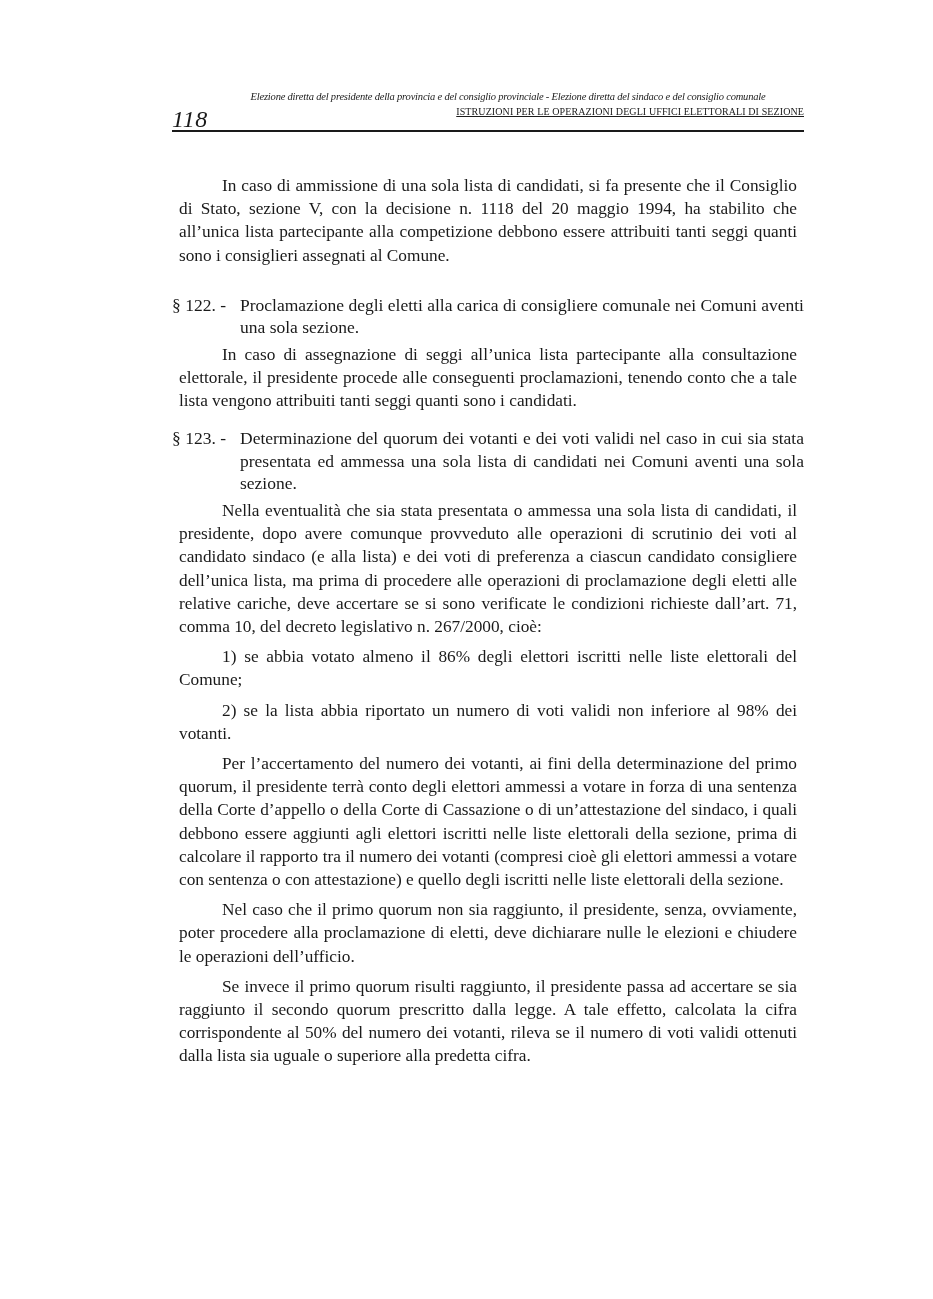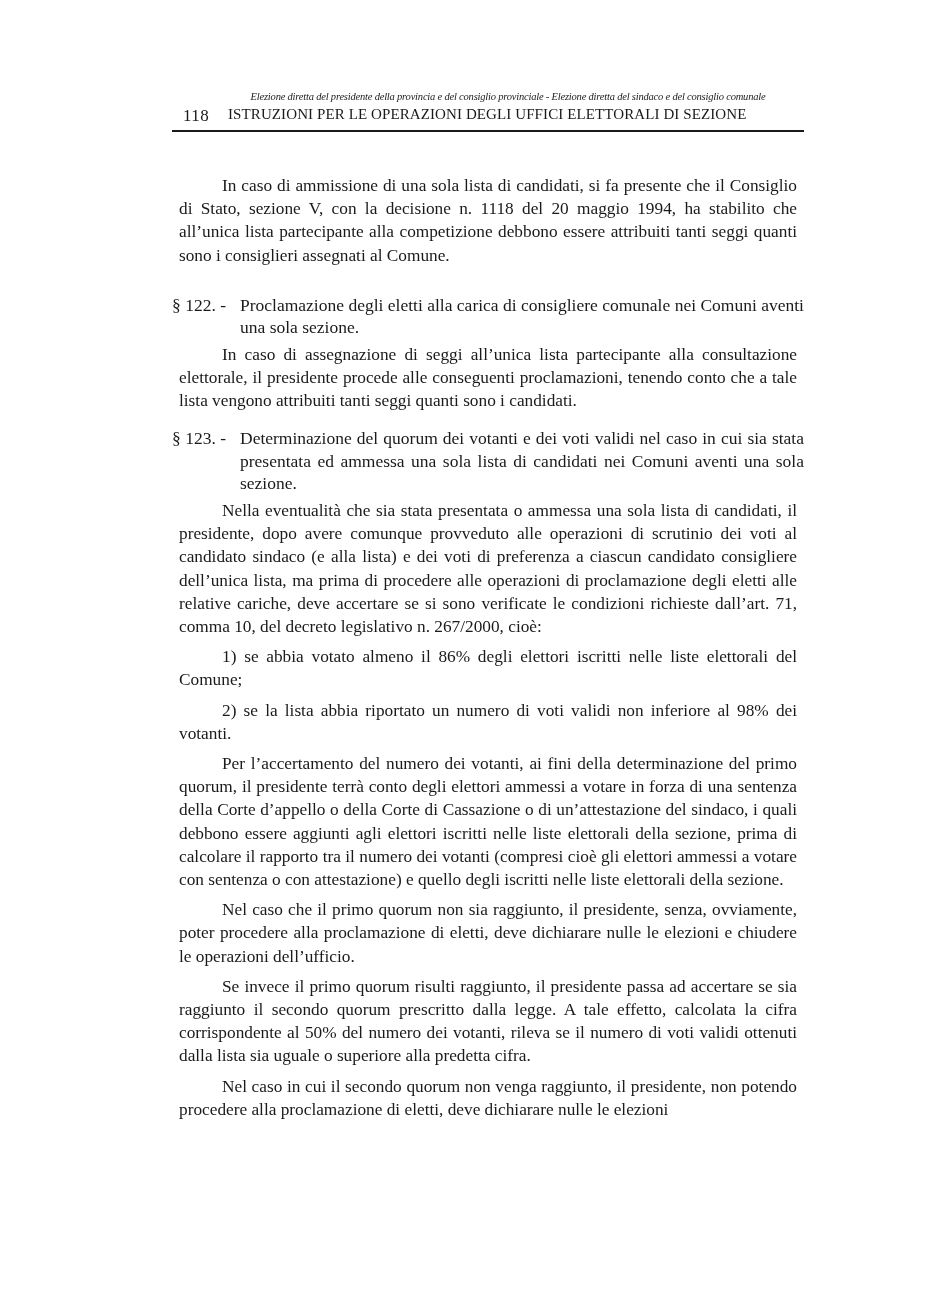--- a/index.html
+++ b/index.html
@@ -21,45 +21,47 @@
       top: 88px;
       width: 632px;
     }
     .running-head {
       position: relative;
       height: 42px;
       border-bottom: 2px solid #1a1a1a;
     }
     .page-number {
       position: absolute;
-      left: 11px;
+      left: 0;
       top: 18px;
-      font-size: 17px;
+      font-size: 24px;
       letter-spacing: 0.5px;
+      font-style: italic;
     }
     .head-line1 {
       position: absolute;
       left: 40px;
       right: 0;
       top: 3px;
       font-size: 10.5px;
       font-style: italic;
       text-align: center;
       white-space: nowrap;
       letter-spacing: -0.2px;
     }
     .head-line2 {
       position: absolute;
       left: 56px;
       right: 0;
       top: 18px;
-      font-size: 15px;
-      text-align: left;
+      font-size: 10px;
+      text-align: right;
       white-space: nowrap;
       letter-spacing: 0.1px;
+      text-decoration: underline;
     }
     .body-text {
       margin-top: 42px;
       font-size: 17.3px;
       line-height: 23.2px;
       text-align: justify;
     }
     p {
       margin: 7px;
       text-indent: 43px;
@@ -108,16 +110,15 @@
     <div class="section s123">
       <span class="section-num">§ 123. - </span>
       <span class="section-title">Determinazione del quorum dei votanti e dei voti validi nel caso in cui sia stata presentata ed ammessa una sola lista di candidati nei Comuni aventi una sola sezione.</span>
     </div>
     <p>Nella eventualità che sia stata presentata o ammessa una sola lista di candidati, il presidente, dopo avere comunque provveduto alle operazioni di scrutinio dei voti al candidato sindaco (e alla lista) e dei voti di preferenza a ciascun candidato consigliere dell’unica lista, ma prima di procedere alle operazioni di proclamazione degli eletti alle relative cariche, deve accertare se si sono verificate le condizioni richieste dall’art. 71, comma 10, del decreto legislativo n. 267/2000, cioè:</p>
     <p>1) se abbia votato almeno il 86% degli elettori iscritti nelle liste elettorali del Comune;</p>
     <p>2) se la lista abbia riportato un numero di voti validi non inferiore al 98% dei votanti.</p>
     <p>Per l’accertamento del numero dei votanti, ai fini della determinazione del primo quorum, il presidente terrà conto degli elettori ammessi a votare in forza di una sentenza della Corte d’appello o della Corte di Cassazione o di un’attestazione del sindaco, i quali debbono essere aggiunti agli elettori iscritti nelle liste elettorali della sezione, prima di calcolare il rapporto tra il numero dei votanti (compresi cioè gli elettori ammessi a votare con sentenza o con attestazione) e quello degli iscritti nelle liste elettorali della sezione.</p>
     <p>Nel caso che il primo quorum non sia raggiunto, il presidente, senza, ovviamente, poter procedere alla proclamazione di eletti, deve dichiarare nulle le elezioni e chiudere le operazioni dell’ufficio.</p>
     <p>Se invece il primo quorum risulti raggiunto, il presidente passa ad accertare se sia raggiunto il secondo quorum prescritto dalla legge. A tale effetto, calcolata la cifra corrispondente al 50% del numero dei votanti, rileva se il numero di voti validi ottenuti dalla lista sia uguale o superiore alla predetta cifra.</p>
-    <p>Nel caso in cui il secondo quorum non venga raggiunto, il presidente, non potendo procedere alla proclamazione di eletti, deve dichiarare nulle le elezioni</p>
 
   </div>
 </div>
 
 </body></html>

